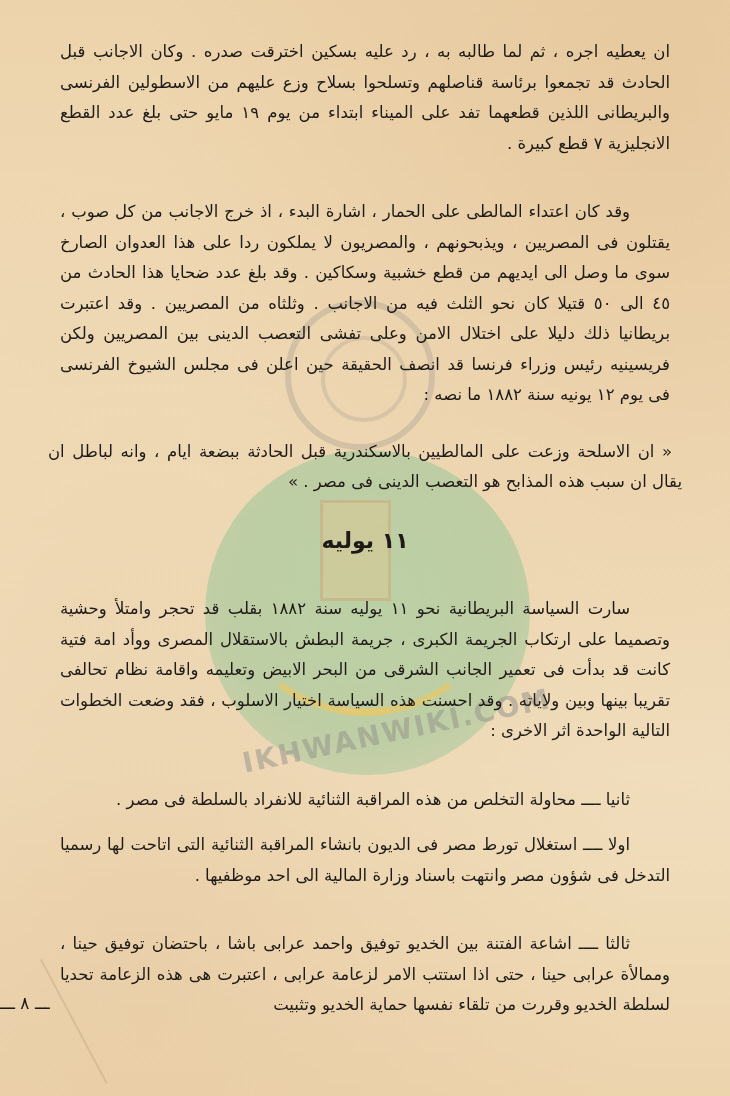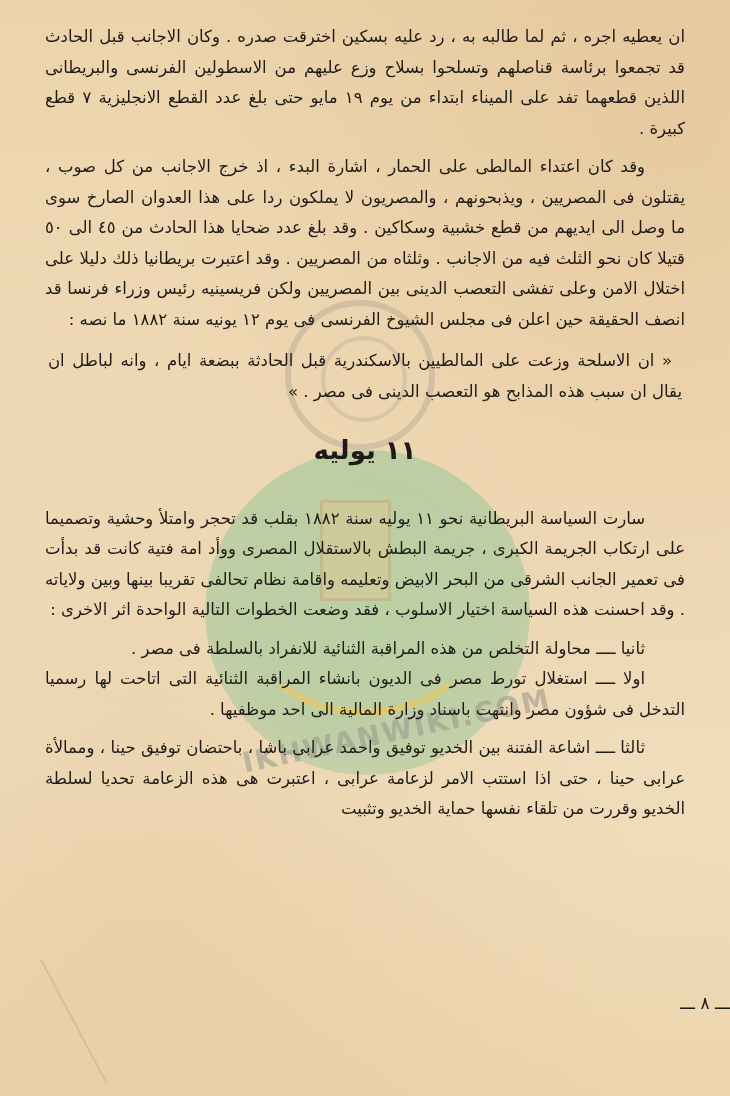--- a/index.html
+++ b/index.html
@@ -51,30 +51,30 @@
       color: rgba(150,150,140,0.55); letter-spacing: 2px;
       transform: rotate(-12deg);
     }
     .text {
       position: absolute; left: 45px; top: 22px; width: 640px;
       direction: rtl; text-align: justify;
       font-family: "DejaVu Sans", sans-serif;
       font-size: 16.5px; line-height: 30.5px;
       color: #1e1a17;
     }
-    .para { margin: 0; text-align-last: right; }
+    .para { margin: 15px; text-align-last: right; }
     .para.indent { text-indent: 40px; }
     .gap { height: 8px; }
     .quote { margin: 3px; text-indent: 10px; }
     .heading {
-      text-align: center; font-weight: bold; font-size: 26px; margin: 28px 0 38px 0;
+      text-align: center; font-weight: bold; font-size: 22px; margin: 28px 0 38px 0;
       text-align-last: center;
     }
     .footer {
-      position: absolute; left: 0; width: 730px; top: 993px; text-align: right;
+      position: absolute; left: 0; width: 730px; top: 993px; text-align: left;
       font-family: "DejaVu Sans", sans-serif; font-size: 17px; color: #1e1a17; direction: rtl;
     }
   </style>
 </head>
 <body>
 
 <div class="page">
   <div class="fold"></div>
 
   <div class="watermark">

